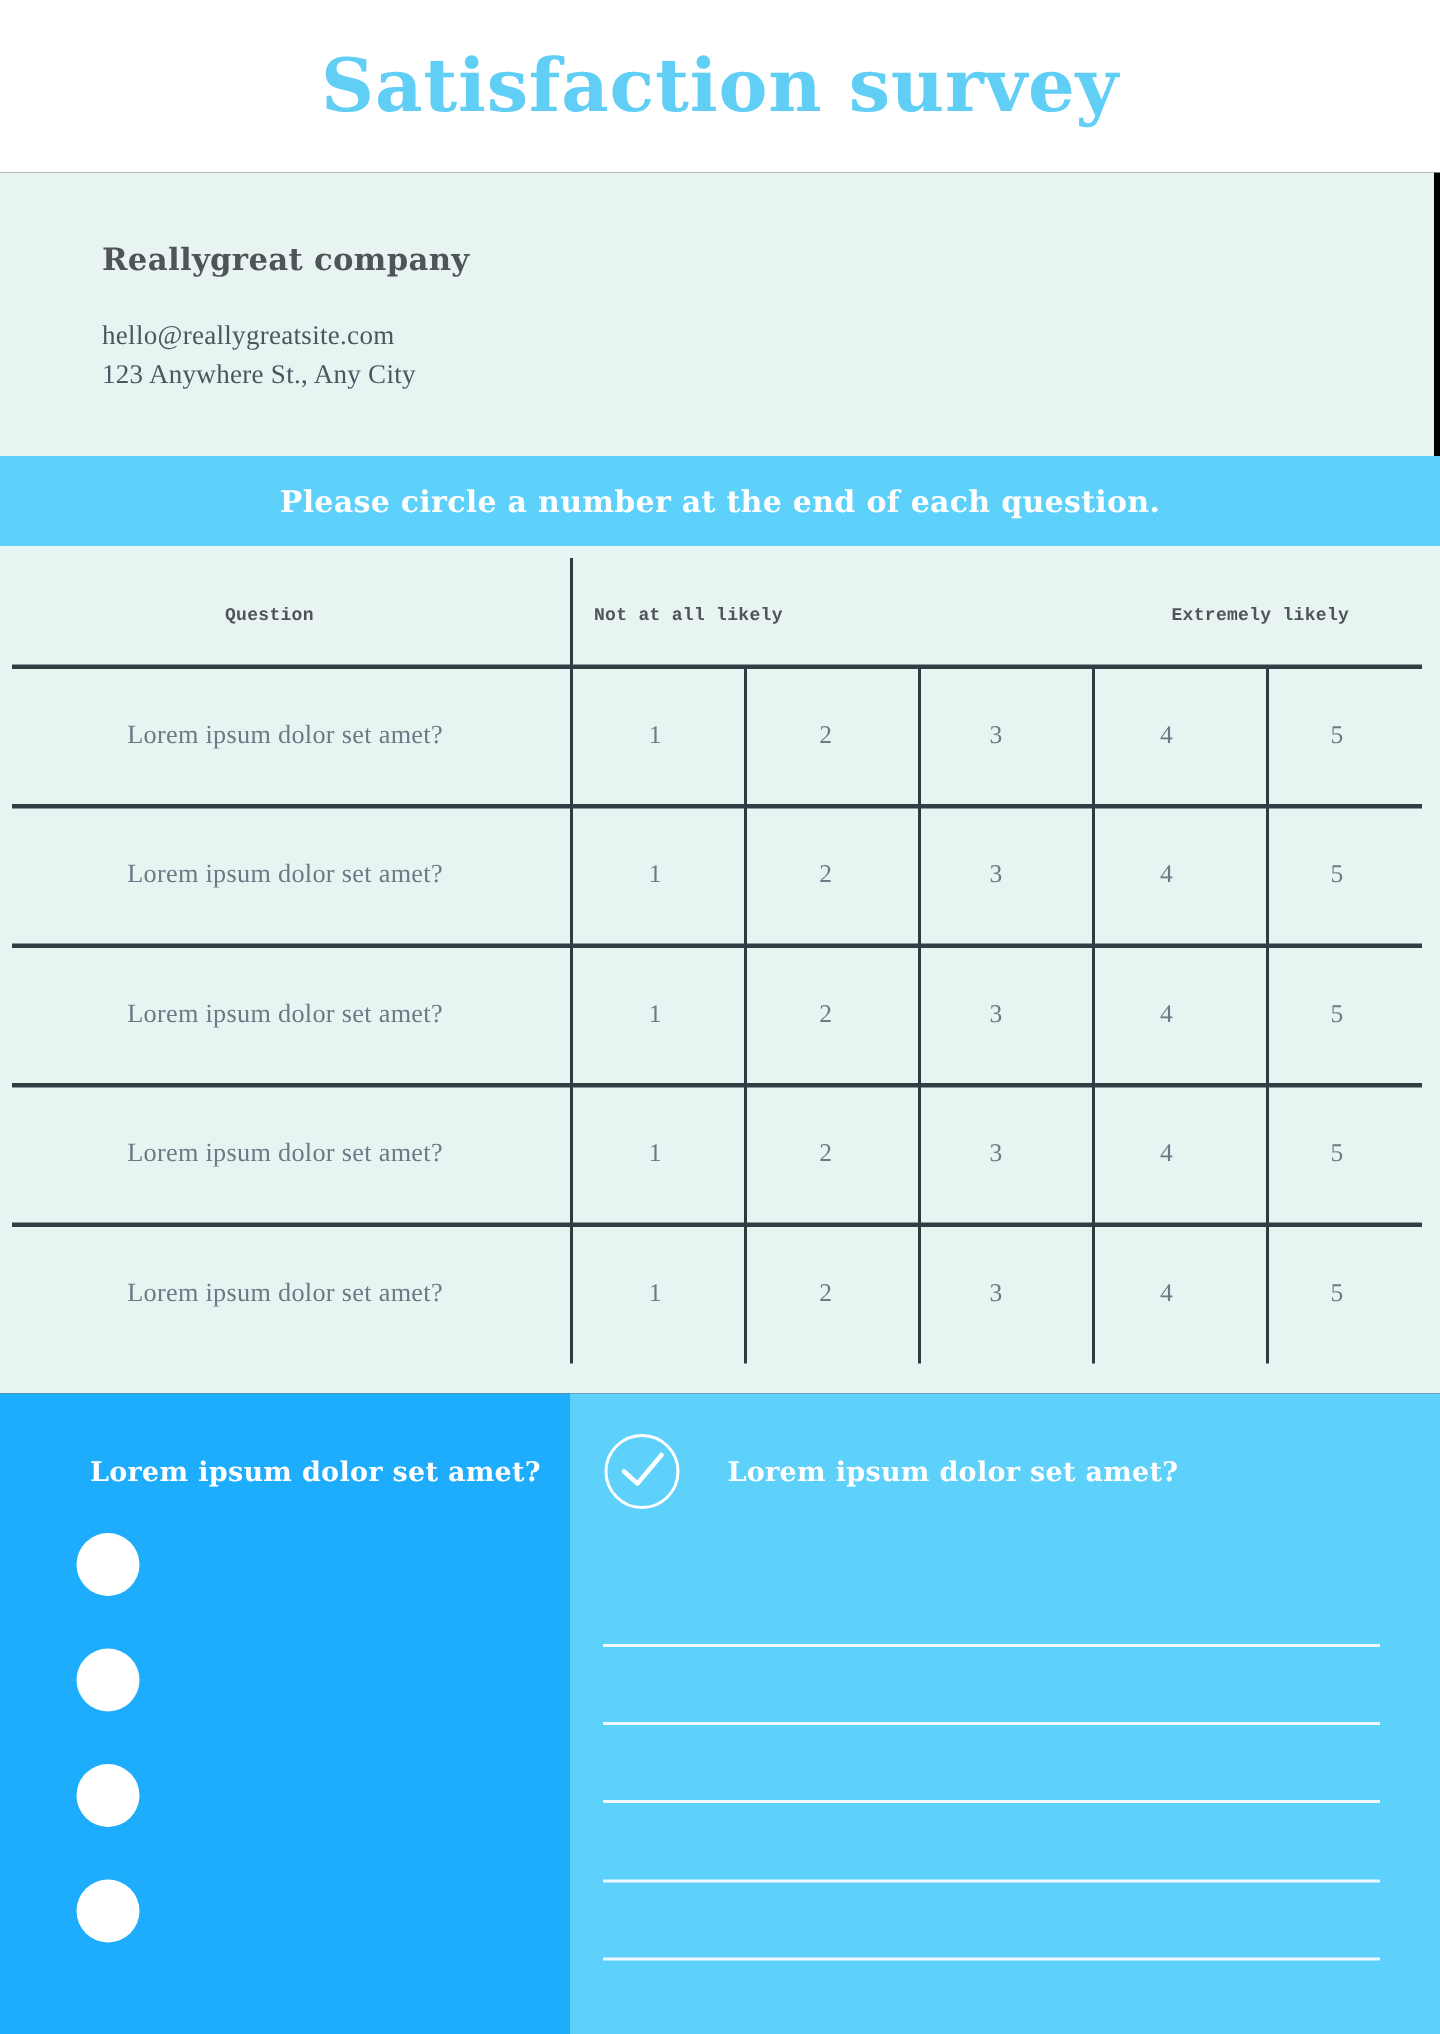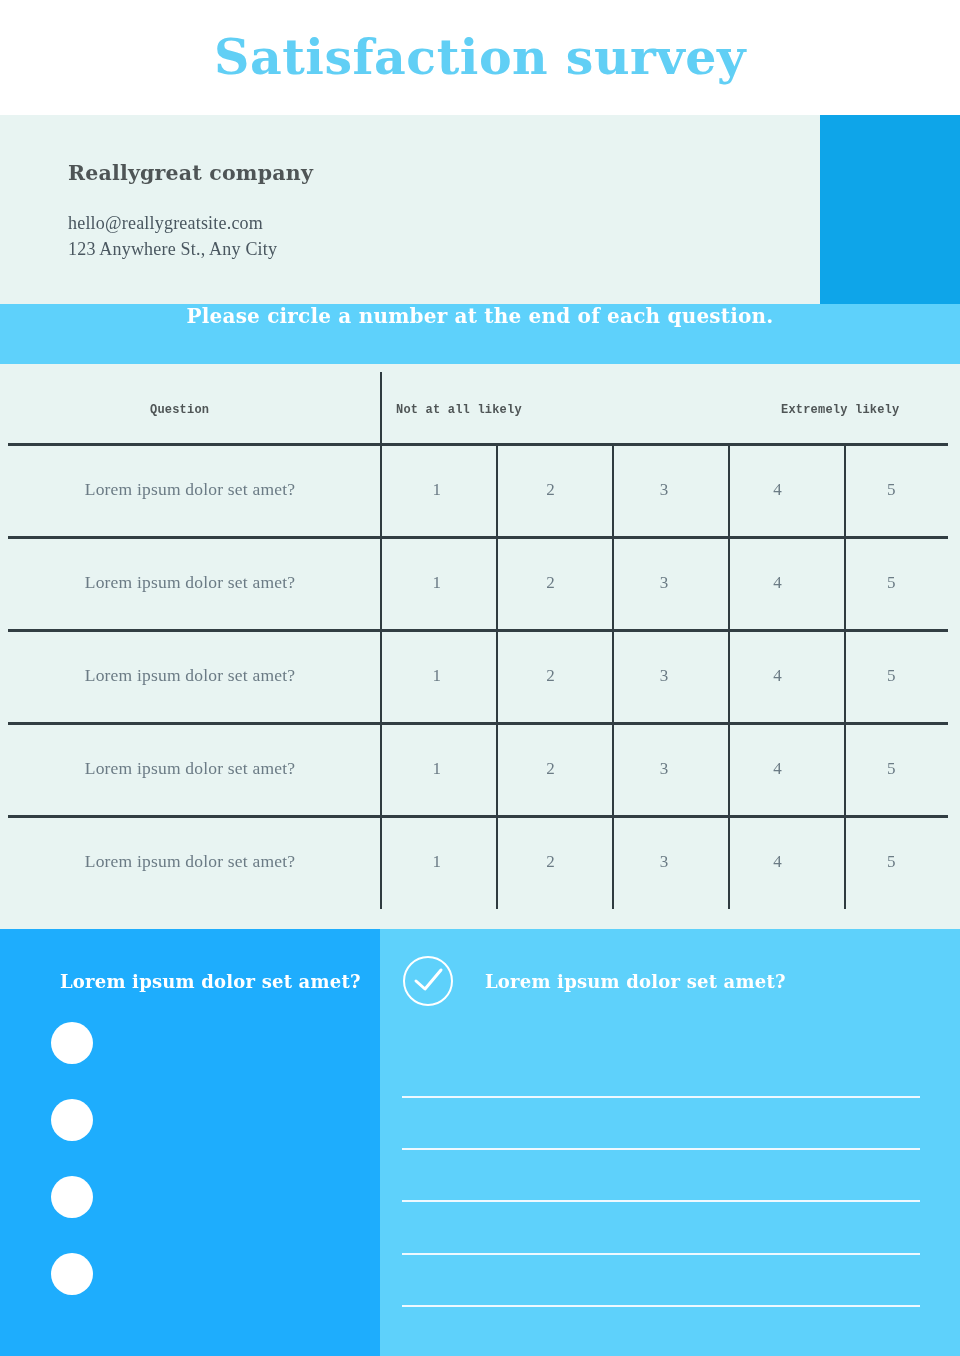--- a/index.html
+++ b/index.html
@@ -10,21 +10,21 @@
     width: 960px;
     height: 1356px;
     background: #ffffff;
     font-family: "Liberation Serif", serif;
     overflow: hidden;
   }
   .page {
     position: relative;
     width: 960px;
     height: 1356px;
-    background: #0ea5e9;
+    background: #000000;
   }
 
   
   .title-band {
     position: absolute;
     left: 0;
     top: 0;
     width: 960px;
     height: 115px;
     background: #ffffff;
@@ -40,23 +40,24 @@
     color: #61cff5;
     line-height: 1;
     white-space: nowrap;
   }
 
   
   .info-band {
     position: absolute;
     left: 0;
     top: 115px;
-    width: 820px;
+    width: 924px;
     height: 189px;
     background: #e8f4f2;
+    padding-left: 32px;
   }
   .info-col-left {
     position: absolute;
     left: 68px;
     top: 46px;
     width: 420px;
   }
   .info-col-right {
     position: absolute;
     left: 622px;
@@ -86,20 +87,21 @@
 
   
   .instruction-banner {
     position: absolute;
     left: 0;
     top: 304px;
     width: 960px;
     height: 60px;
     background: #5ed1fb;
     display: flex;
+    align-items: center;
     justify-content: center;
   }
   .instruction-text {
     font-family: "DejaVu Serif", serif;
     font-weight: 700;
     font-size: 20px;
     color: #ffffff;
     letter-spacing: 0.2px;
     white-space: nowrap;
   }

